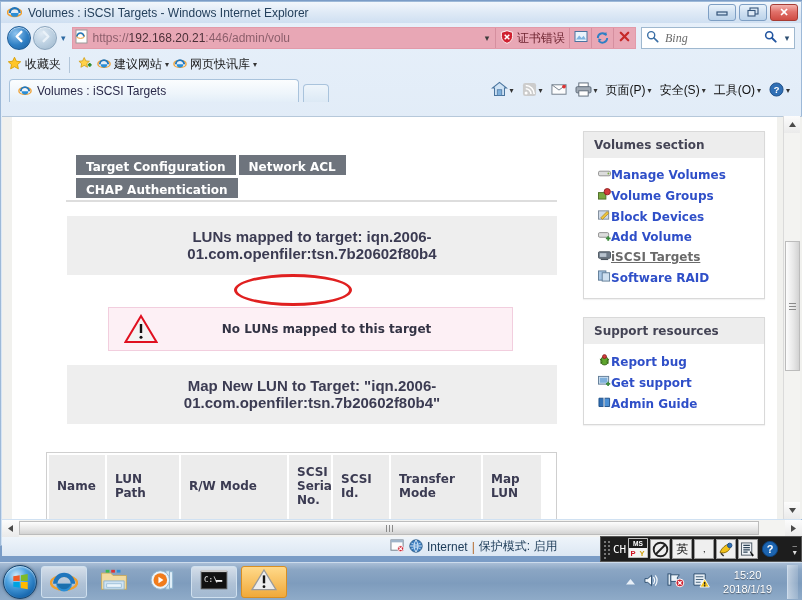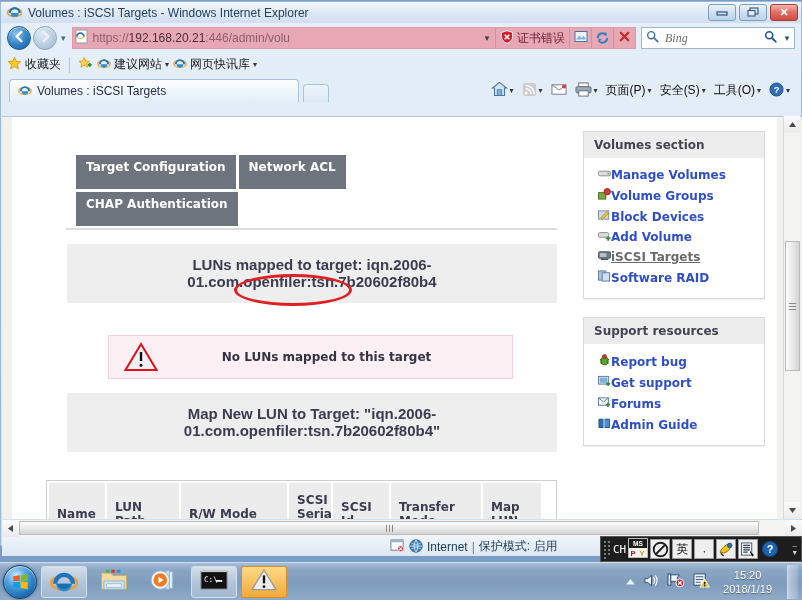--- a/index.html
+++ b/index.html
@@ -140,21 +140,21 @@
     display: flex;
   }
   .page-main { width: 565px; position: relative; }
   .page-side { width: 200px; padding-top: 14px; }
 
   
   .of-tabs { padding: 38px 0 0 64px; }
   .of-tabrow { display: flex; }
   .of-tab {
     background: #6e747d; color: #fff; font-weight: bold; font-size: 12px;
-    padding: 5px 10px 15px 10px; margin-right: 3px; white-space: nowrap;
+    padding: 5px 10px 1px 10px; margin-right: 3px; white-space: nowrap;
     font-family: "DejaVu Sans", sans-serif;
   }
   .of-tab.sel { background: #6e747d; }
   .of-tabrow2 { display: flex; margin-top: 3px; }
   .of-tab-underline {
     margin: 2px 20px 0 54px; height: 2px; background: #dddddd;
   }
 
   
   .banner {
@@ -696,30 +696,20 @@
             </div>
             <div class="slink">
               <span>
                 <svg width="13" height="12" viewBox="0 0 14 13">
                   <rect x="0.5" y="1.5" width="11" height="8.4" fill="#cfe0f0" stroke="#5f7b96"></rect>
                   <rect x="2" y="3" width="8" height="5.4" fill="#7fb0dc"></rect>
                   <path d="M8.6 9.6h4.6M10.9 7.3v4.6" stroke="#3d8b3d" stroke-width="1.8"></path>
                 </svg>
               </span>
               <span class="slink-label">Get support</span>
-            </div>
-            <div class="slink">
-              <span>
-                <svg width="13" height="12" viewBox="0 0 14 13">
-                  <rect x="0.5" y="2" width="11" height="8" fill="#eef4fa" stroke="#5f7b96"></rect>
-                  <path d="M0.5 2l5.5 4.4L11.5 2" fill="none" stroke="#5f7b96"></path>
-                  <path d="M8.3 9.4h4.8M10.7 7v4.8" stroke="#3d8b3d" stroke-width="1.8"></path>
-                </svg>
-              </span>
-              <span class="slink-label">Forums</span>
             </div>
             <div class="slink">
               <span>
                 <svg width="13" height="12" viewBox="0 0 14 13">
                   <path d="M1 2.4h5v9H1z" fill="#2f6fb5" stroke="#1d4e87"></path>
                   <path d="M7 2.4h5.5v9H7z" fill="#4a8fd4" stroke="#1d4e87"></path>
                   <path d="M6.5 2v9.6" stroke="#e8eef6" stroke-width="1.2"></path>
                 </svg>
               </span>
               <span class="slink-label">Admin Guide</span>

